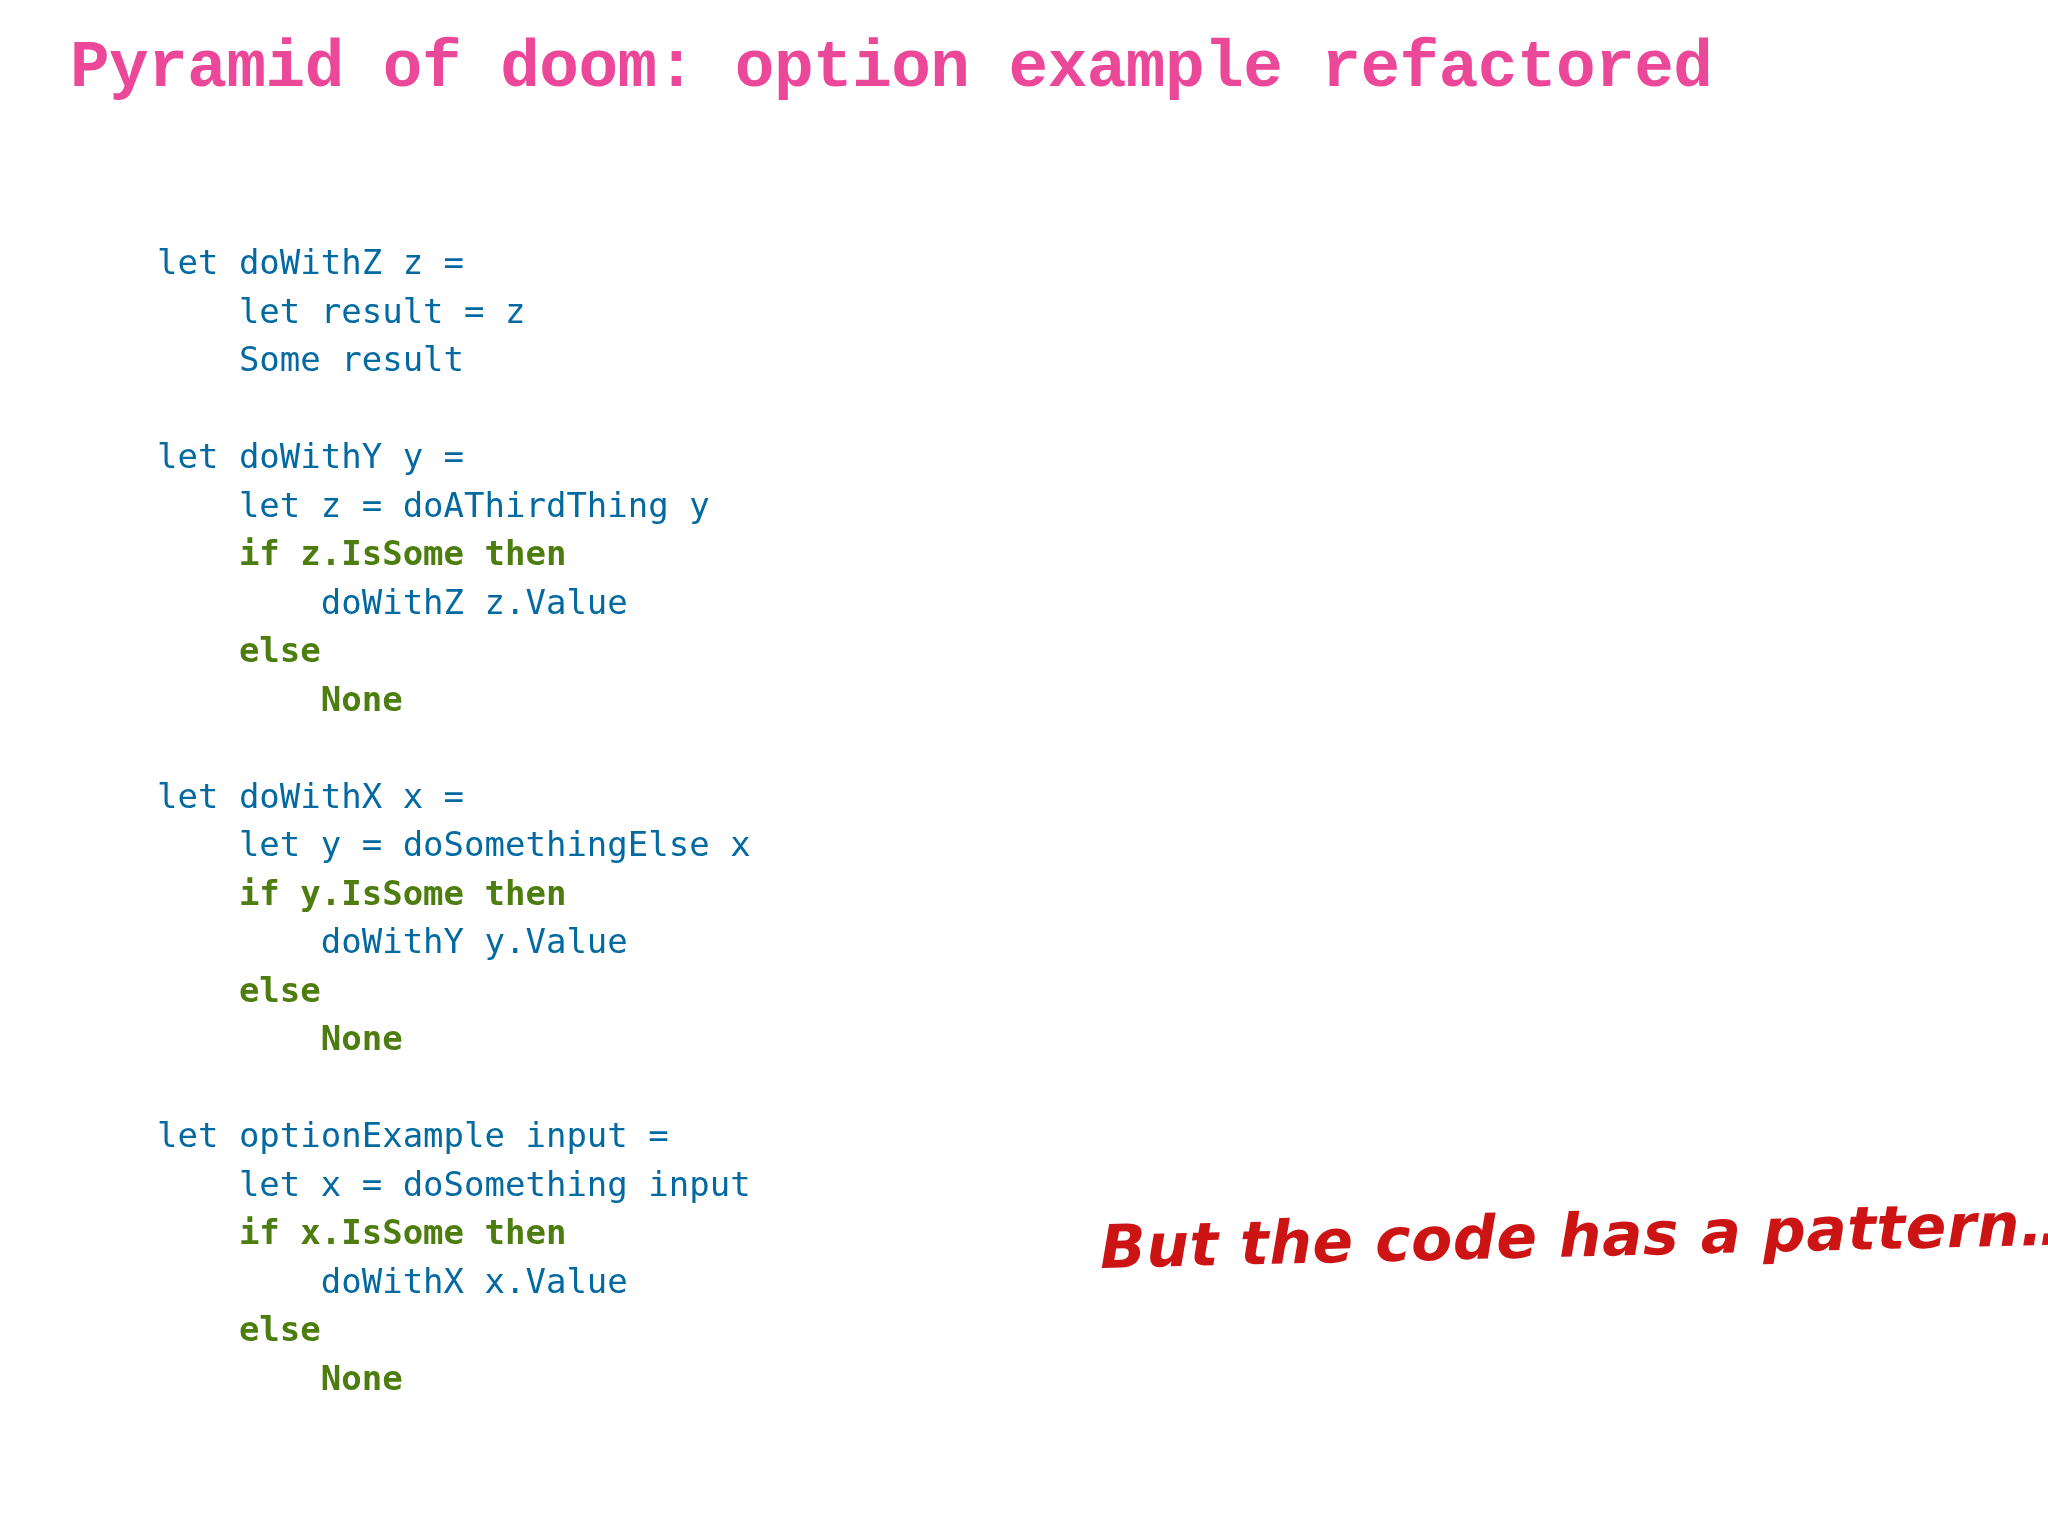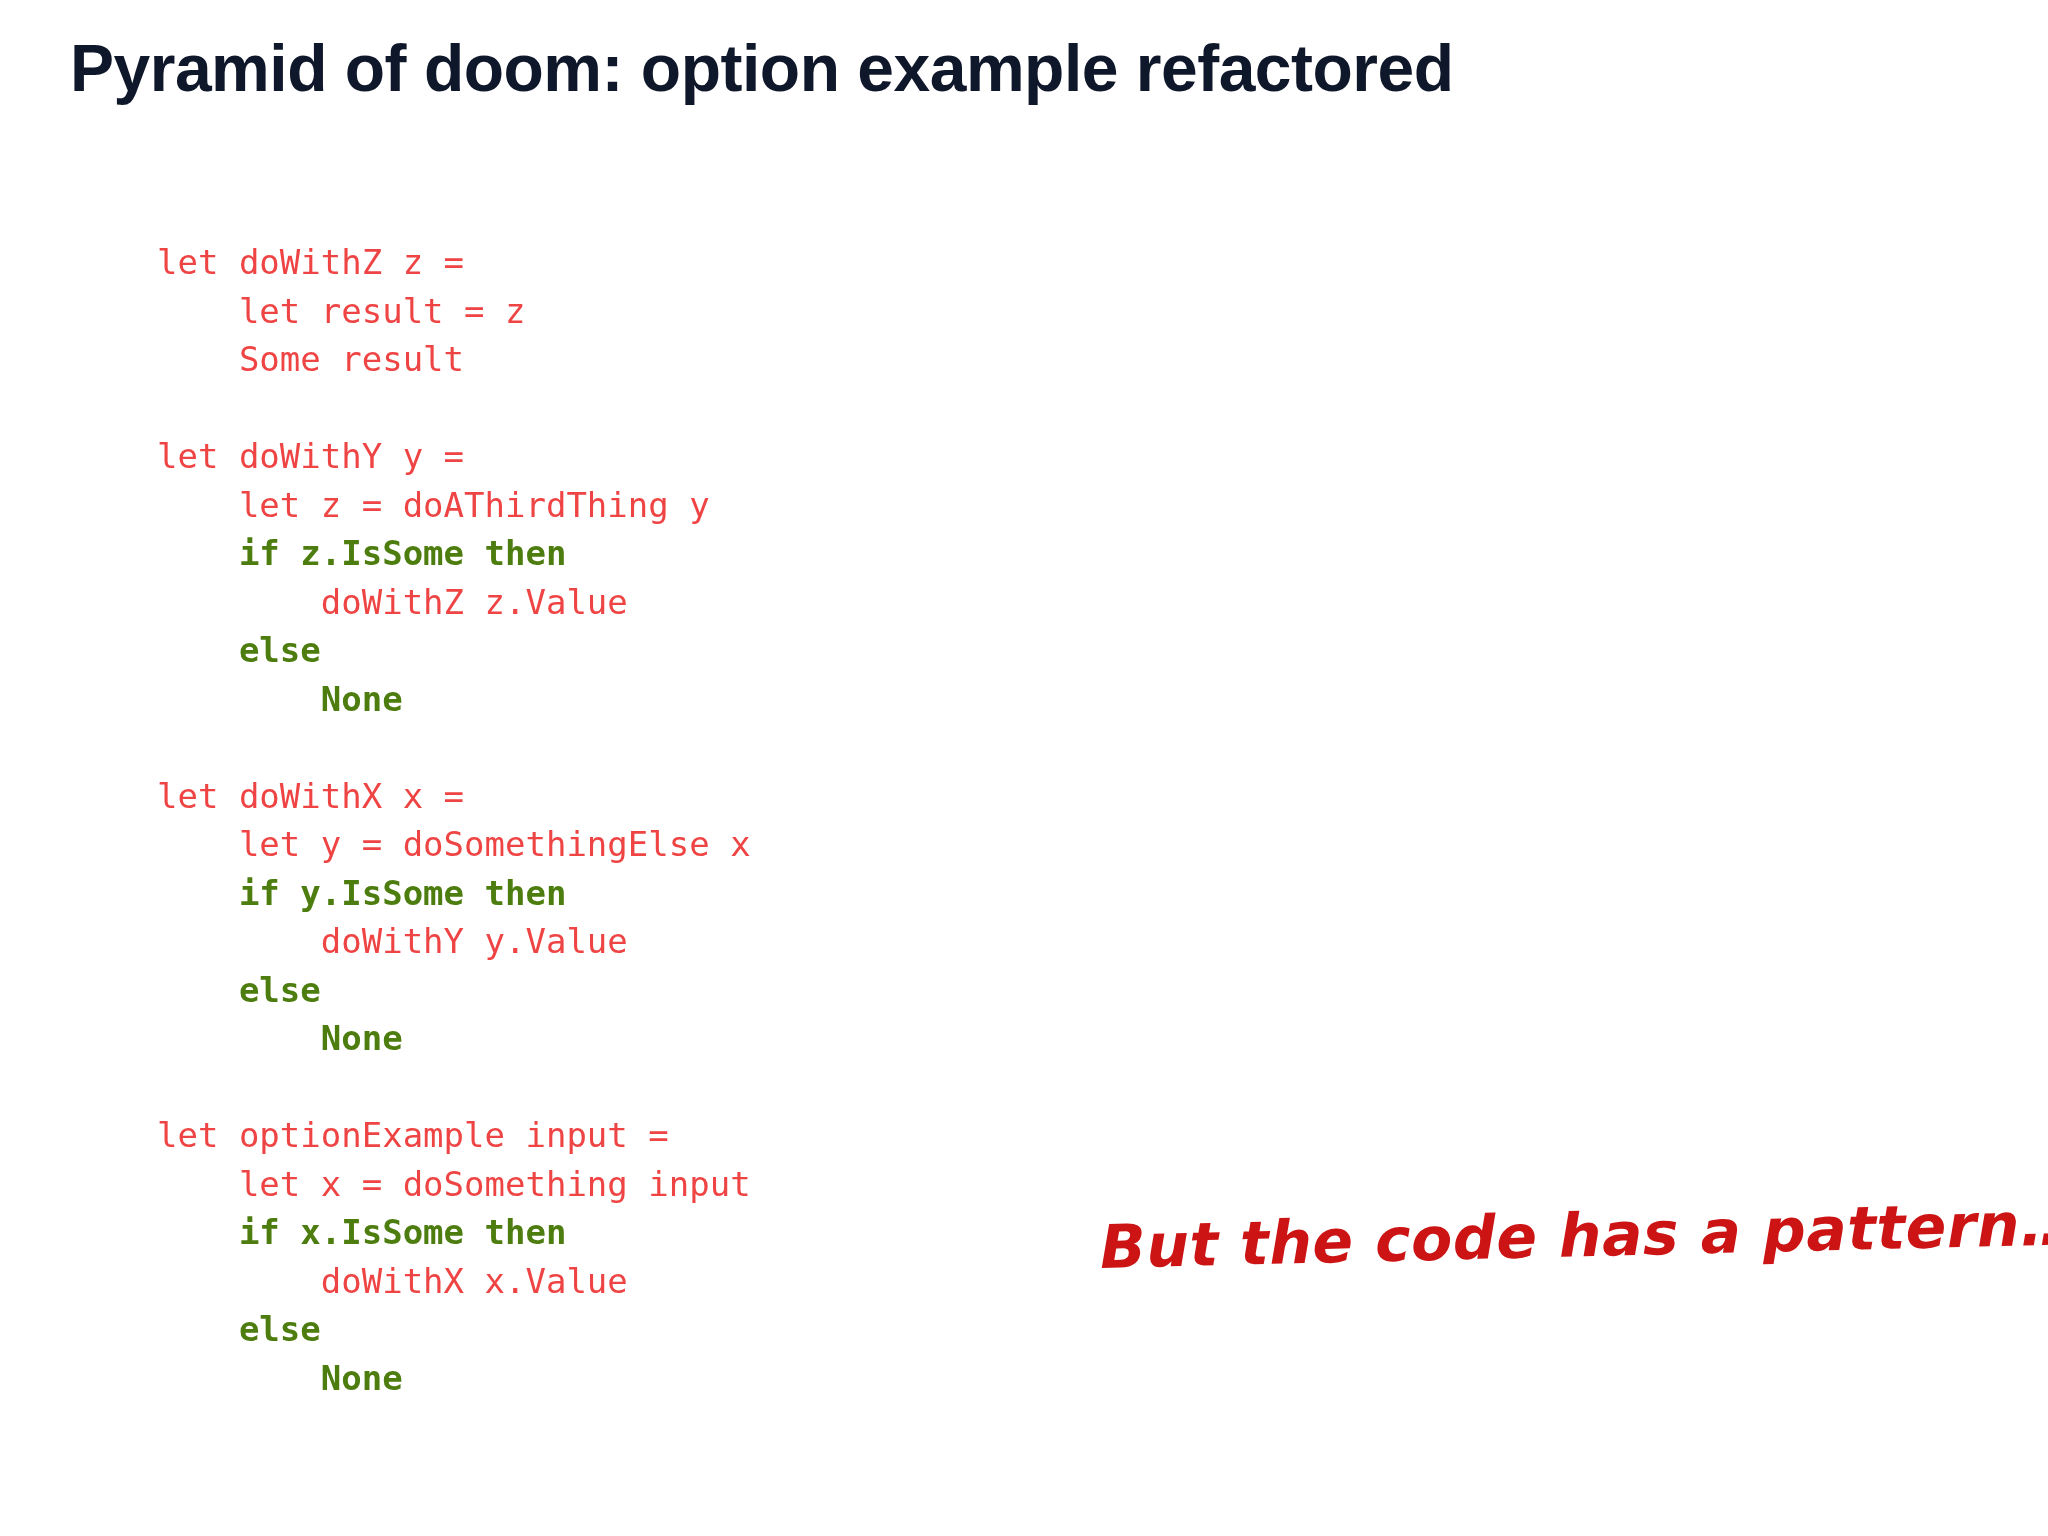--- a/index.html
+++ b/index.html
@@ -21,26 +21,26 @@
     inset: 0;
     background: #ffffff;
   }
 
   
   #slide-title {
     position: absolute;
     left: 70px;
     top: 30px;
     width: 1800px;
-    font-family: Liberation Sans, sans-serif;
+    font-family: Liberation Mono, monospace;
     font-size: 66px;
     font-weight: 700;
     line-height: 1.18;
     letter-spacing: -0.5px;
-    color: #0f172a;
+    color: #ec4899;
     white-space: pre;
   }
 
   
   #code-block {
     position: absolute;
     left: 157px;
     top: 238px;
     font-family: "DejaVu Sans Mono", "Liberation Mono", monospace;
     font-size: 34px;
@@ -54,21 +54,21 @@
     min-height: 48.5px;
   }
   .code-line.blank {
     min-height: 48.5px;
   }
   .kw {
     color: #4d7c0f;
     font-weight: bold;
   }
   .plain {
-    color: #ef4444;
+    color: #0369a1;
     font-weight: normal;
   }
 
   
   #handwriting-note {
     position: absolute;
     left: 1100px;
     top: 1212px;
     font-family: "DejaVu Sans", sans-serif;
     font-size: 60px;

